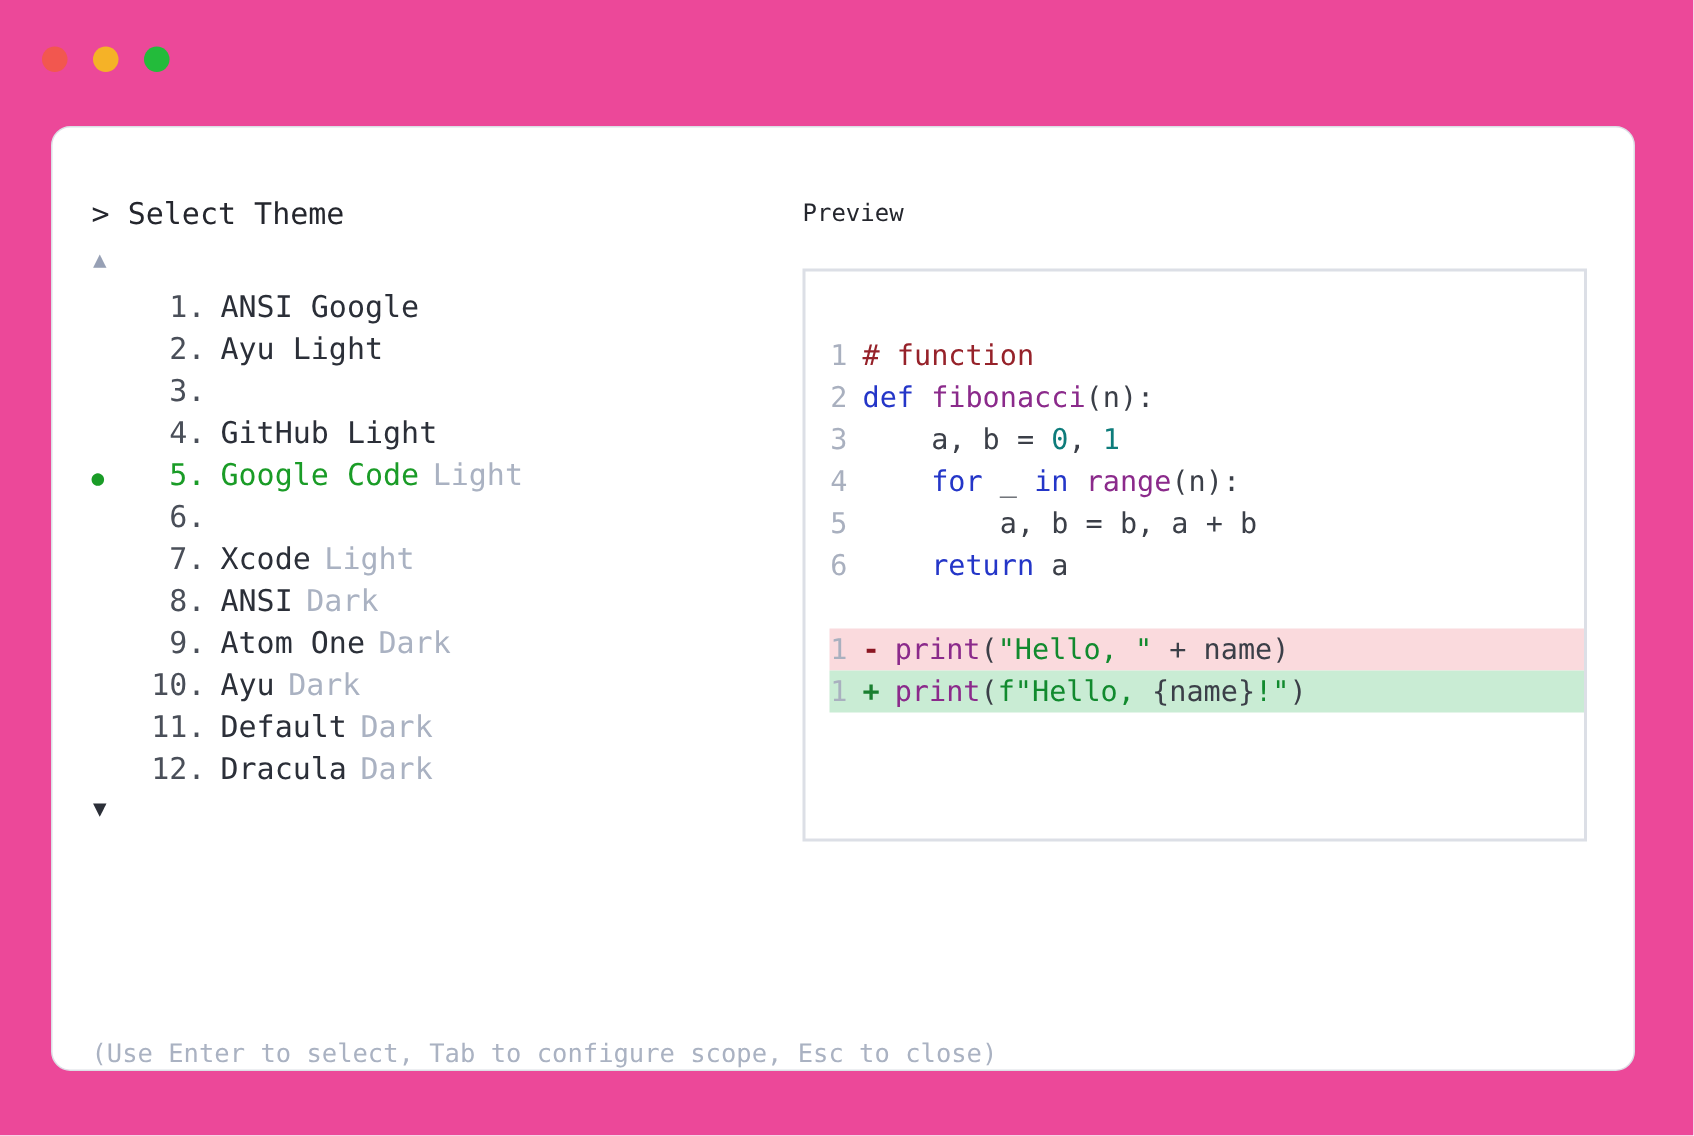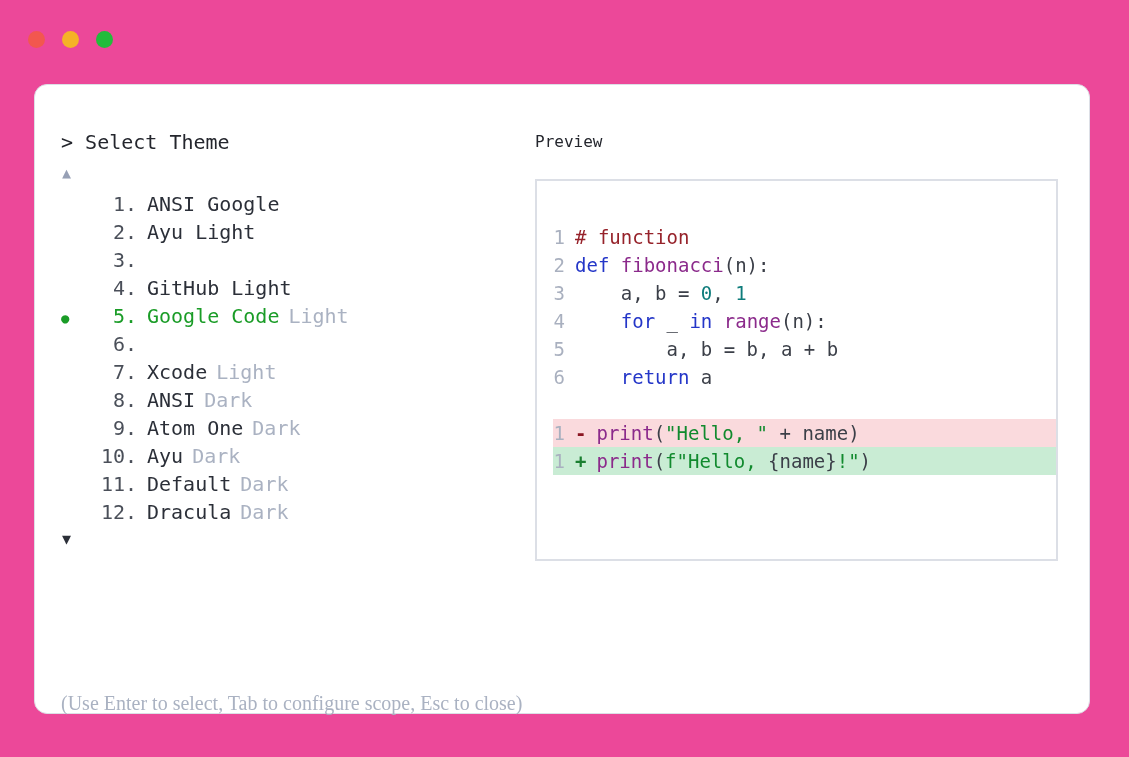--- a/index.html
+++ b/index.html
@@ -137,25 +137,24 @@
   .theme-row.selected .num-cell,
   .theme-row.selected .dot-cell,
   .theme-row.selected .name-cell { color: #1a9c27; }
   .theme-row.selected .variant-cell { color: #aab2c2; }
 
   
   .hint {
     position: absolute;
     left: 26px;
     top: 562px;
-    font-size: 20px;
+    font-size: 17px;
     line-height: 24px;
     color: #aab2c2;
     white-space: pre;
-    font-family: Liberation Serif, serif;
   }
 
   
   .preview-panel {
     position: absolute;
     left: 500px;
     top: 50px;
     width: 523px;
     height: 382px;
     border: 2px solid #dcdfe6;

